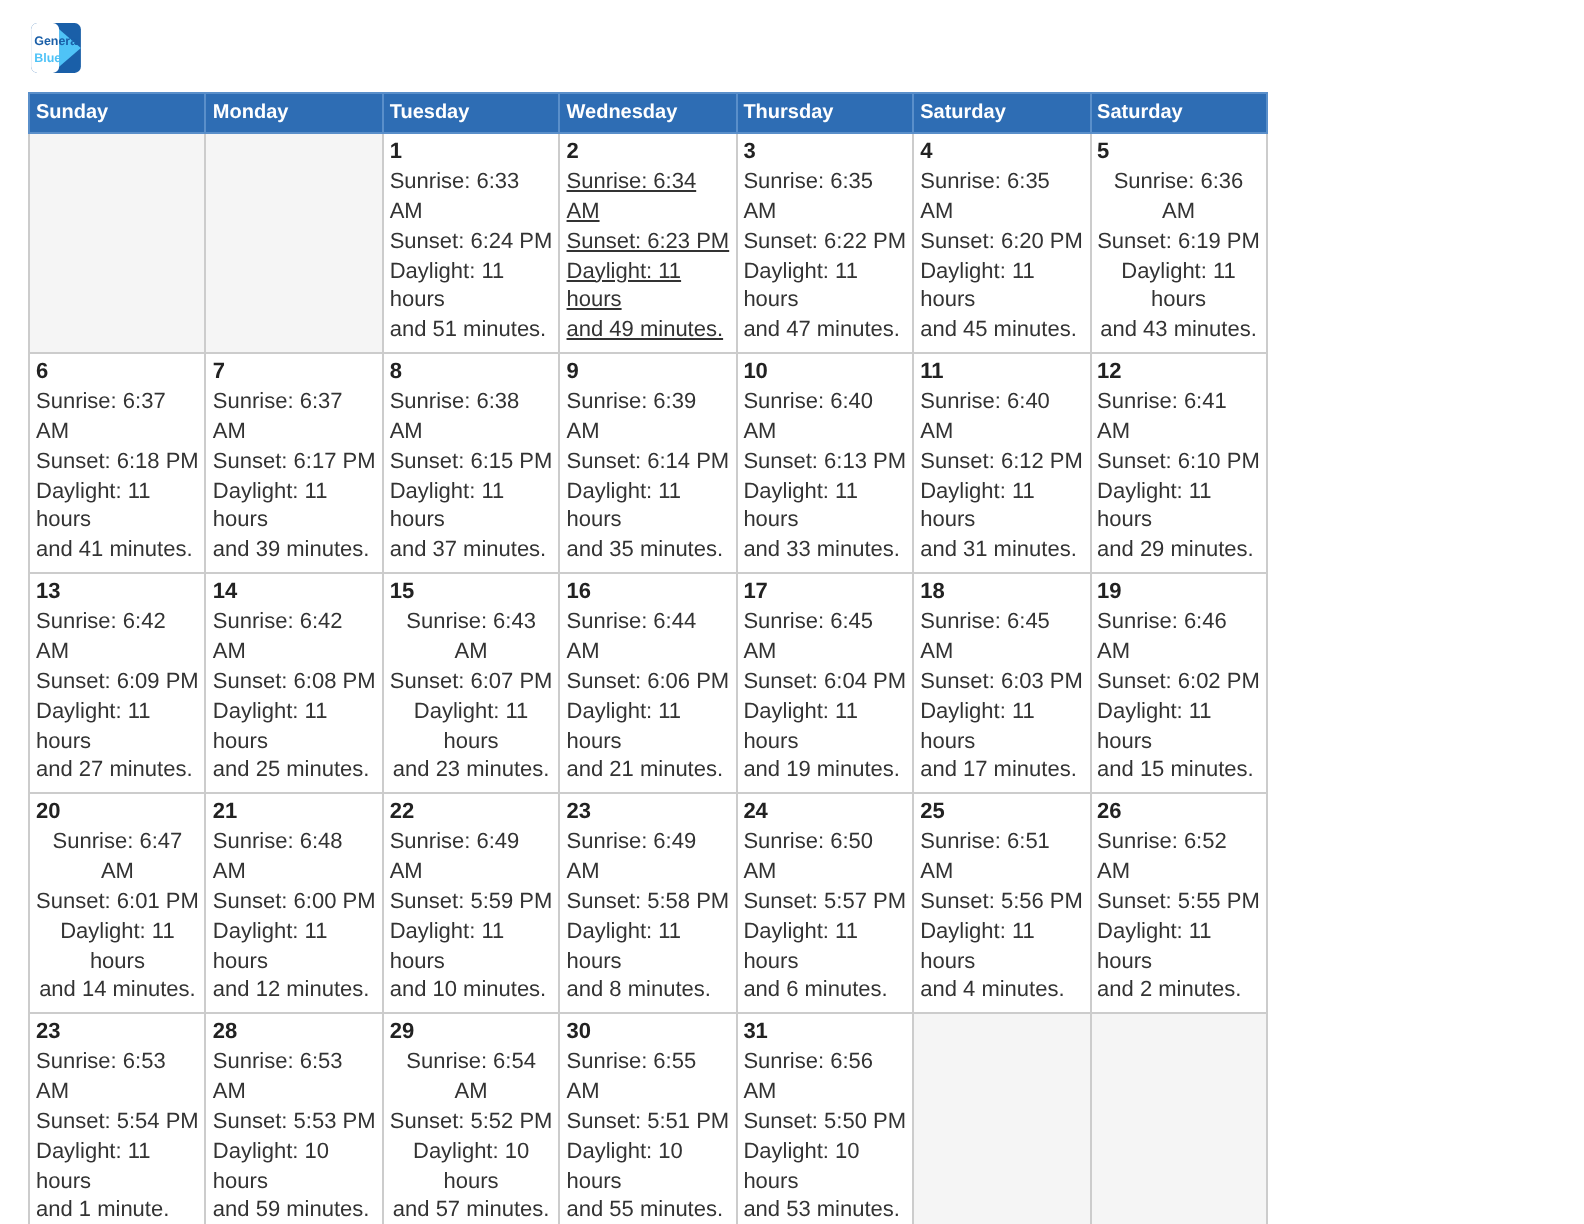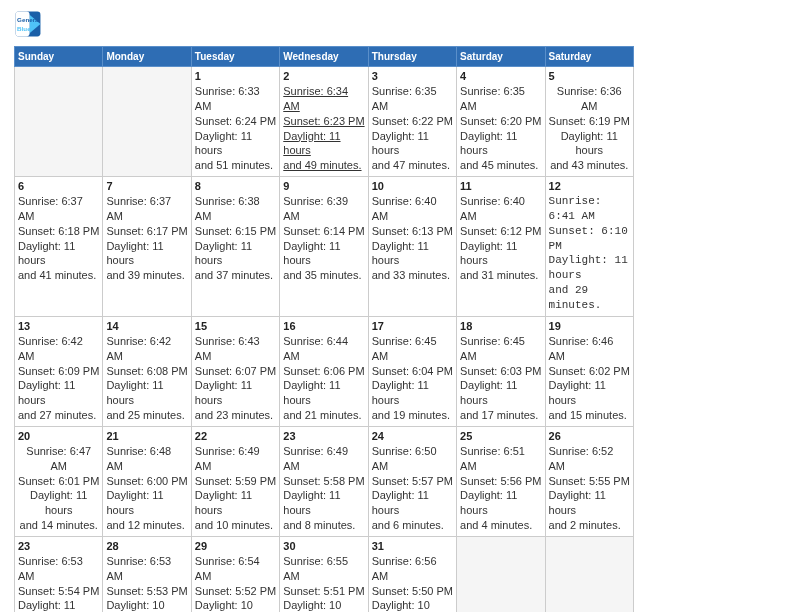--- a/index.html
+++ b/index.html
@@ -196,21 +196,21 @@
           </td>
           <td>
             <span class="day-num">11</span>
             <div class="day-info" style="white-space: pre-line;">Sunrise: 6:40 AM
 Sunset: 6:12 PM
 Daylight: 11 hours
 and 31 minutes.</div>
           </td>
           <td>
             <span class="day-num">12</span>
-            <div class="day-info" style="white-space: pre-line; font-family: Liberation Mono, monospace;">Sunrise: 6:41 AM
+            <div class="day-info" style="white-space: pre-line;">Sunrise: 6:41 AM
 Sunset: 6:10 PM
 Daylight: 11 hours
 and 29 minutes.</div>
           </td>
         </tr>
         <tr class="week-row">
           <td>
             <span class="day-num">13</span>
             <div class="day-info" style="white-space: pre-line;">Sunrise: 6:42 AM
 Sunset: 6:09 PM
@@ -219,21 +219,21 @@
           </td>
           <td>
             <span class="day-num">14</span>
             <div class="day-info" style="white-space: pre-line;">Sunrise: 6:42 AM
 Sunset: 6:08 PM
 Daylight: 11 hours
 and 25 minutes.</div>
           </td>
           <td>
             <span class="day-num">15</span>
-            <div class="day-info" style="white-space: pre-line;">Sunrise: 6:43 AM
+            <div class="day-info" style="white-space: pre-line; text-align: center;">Sunrise: 6:43 AM
 Sunset: 6:07 PM
 Daylight: 11 hours
 and 23 minutes.</div>
           </td>
           <td>
             <span class="day-num">16</span>
             <div class="day-info" style="white-space: pre-line;">Sunrise: 6:44 AM
 Sunset: 6:06 PM
 Daylight: 11 hours
 and 21 minutes.</div>
@@ -321,21 +321,21 @@
           </td>
           <td>
             <span class="day-num">28</span>
             <div class="day-info" style="white-space: pre-line;">Sunrise: 6:53 AM
 Sunset: 5:53 PM
 Daylight: 10 hours
 and 59 minutes.</div>
           </td>
           <td>
             <span class="day-num">29</span>
-            <div class="day-info" style="white-space: pre-line;">Sunrise: 6:54 AM
+            <div class="day-info" style="white-space: pre-line; text-align: center;">Sunrise: 6:54 AM
 Sunset: 5:52 PM
 Daylight: 10 hours
 and 57 minutes.</div>
           </td>
           <td>
             <span class="day-num">30</span>
             <div class="day-info" style="white-space: pre-line;">Sunrise: 6:55 AM
 Sunset: 5:51 PM
 Daylight: 10 hours
 and 55 minutes.</div>

